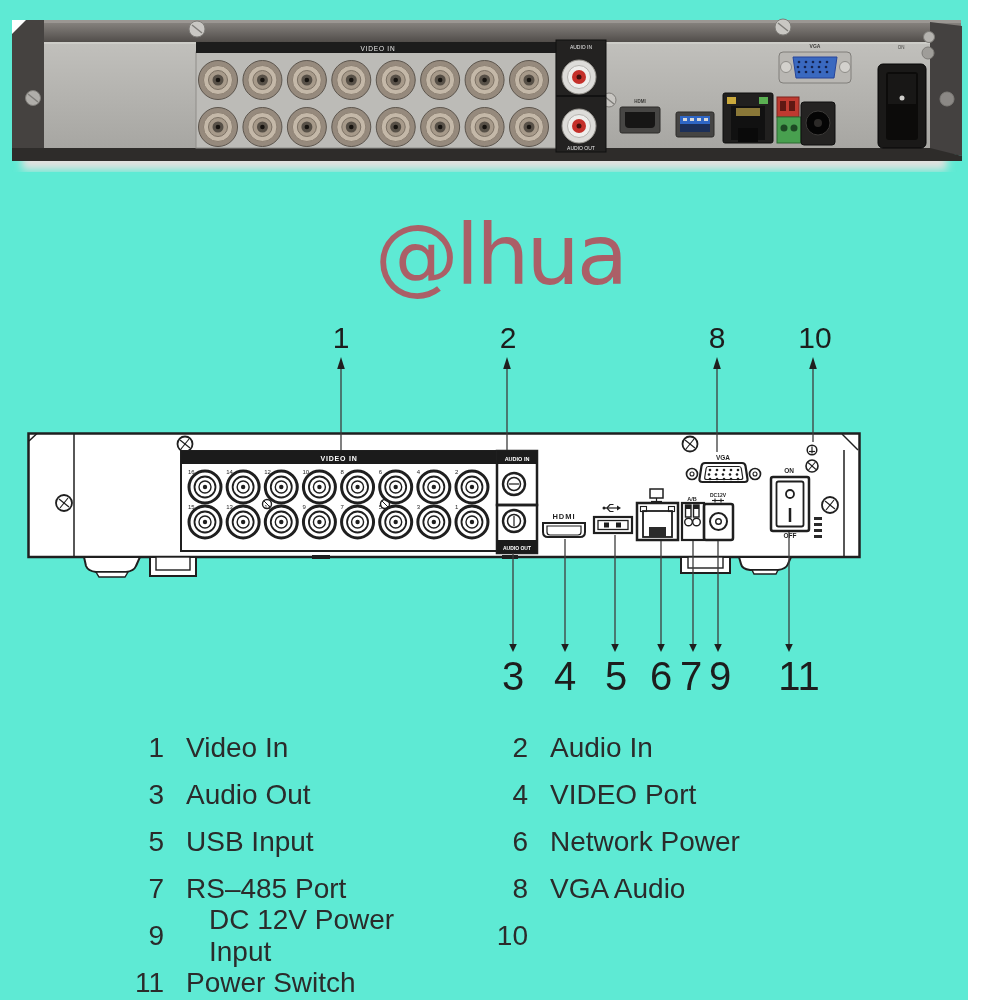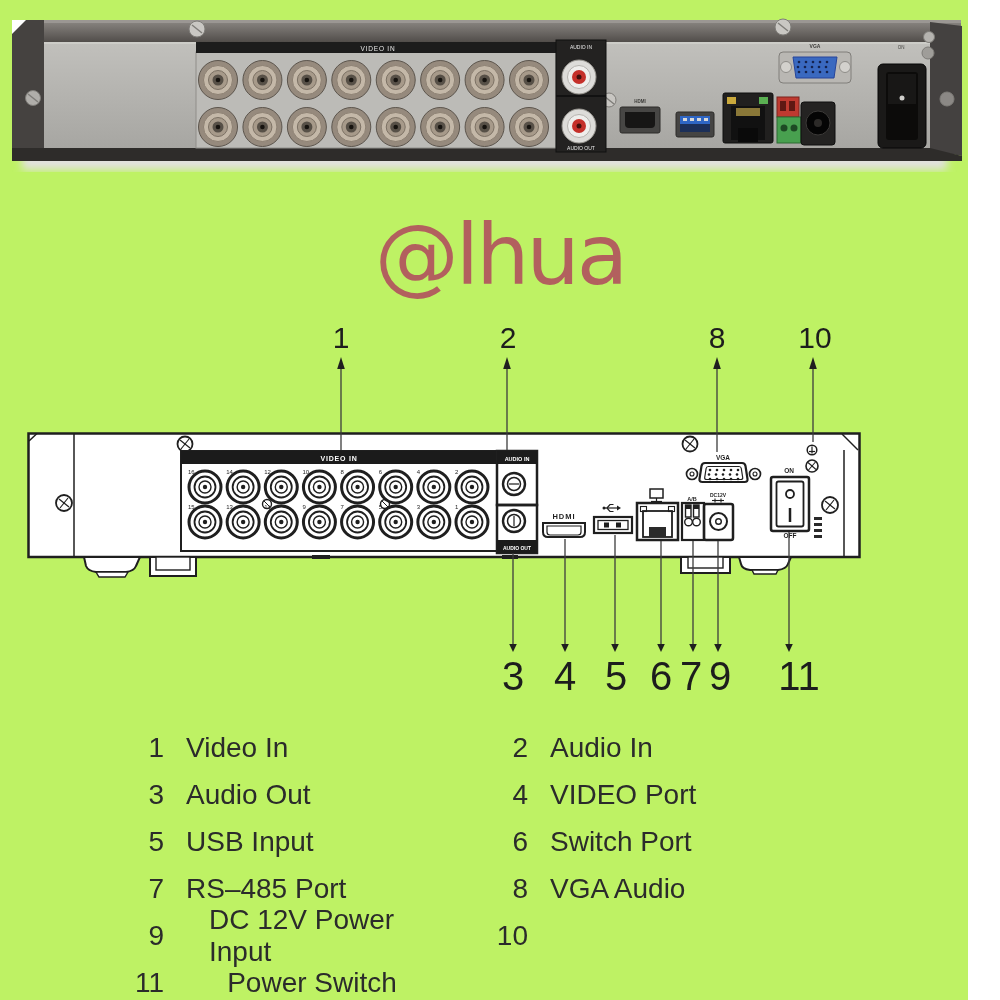--- a/index.html
+++ b/index.html
@@ -1,16 +1,16 @@
 <!DOCTYPE html>
 <html><head>
 <meta charset="utf-8">
 <style>
   html,body{margin:0;padding:0;background:#ffffff;}
-  #stage{position:relative;width:968px;height:1000px;background:#bef264;overflow:hidden;
+  #stage{position:relative;width:968px;height:1000px;background:#5eead4;overflow:hidden;
          font-family:"Liberation Sans",sans-serif;}
   #photo-svg{position:absolute;left:0;top:0;width:1000px;height:190px;}
   #watermark{position:absolute;left:0;top:213px;width:1000px;text-align:center;
              font-family:"DejaVu Sans",sans-serif;font-size:84px;font-weight:400;
              letter-spacing:-3px;line-height:1;opacity:.92;}
   #diagram-svg{position:absolute;left:0;top:315px;width:1000px;height:392px;}
   #legend-grid{position:absolute;left:128px;top:724px;display:grid;
                grid-template-columns:36px 22px 252px 90px 22px auto;
                grid-auto-rows:47px;align-items:center;
                font-size:28px;color:#2b2b2b;}
@@ -625,25 +625,25 @@
       <span class="llabel" style="grid-area: 1 / 3;">Video In</span>
       <span class="lnum" style="grid-area: 1 / 4;">2</span>
       <span class="llabel" style="grid-area: 1 / 6;">Audio In</span>
       <span class="lnum" style="grid-area: 2 / 1;">3</span>
       <span class="llabel" style="grid-area: 2 / 3;">Audio Out</span>
       <span class="lnum" style="grid-area: 2 / 4;">4</span>
       <span class="llabel" style="grid-area: 2 / 6;">VIDEO Port</span>
       <span class="lnum" style="grid-area: 3 / 1;">5</span>
       <span class="llabel" style="grid-area: 3 / 3;">USB Input</span>
       <span class="lnum" style="grid-area: 3 / 4;">6</span>
-      <span class="llabel" style="grid-area: 3 / 6;">Switch Port</span>
+      <span class="llabel" style="grid-area: 3 / 6;">Network Power</span>
       <span class="lnum" style="grid-area: 4 / 1;">7</span>
       <span class="llabel" style="grid-area: 4 / 3;">RS–485 Port</span>
       <span class="lnum" style="grid-area: 4 / 4;">8</span>
       <span class="llabel" style="grid-area: 4 / 6;">VGA Audio</span>
       <span class="lnum" style="grid-area: 5 / 1;">9</span>
       <span class="llabel" style="grid-area: 5 / 3; margin-left: 23px;">DC 12V Power Input</span>
       <span class="lnum" style="grid-area: 5 / 4;">10</span>
       <span class="lnum" style="grid-area: 6 / 1;">11</span>
-      <span class="llabel" style="grid-area: 6 / 3; text-align: center;">Power Switch</span>
+      <span class="llabel" style="grid-area: 6 / 3;">Power Switch</span>
     </div>
 
 </div>
 
 </body></html>

